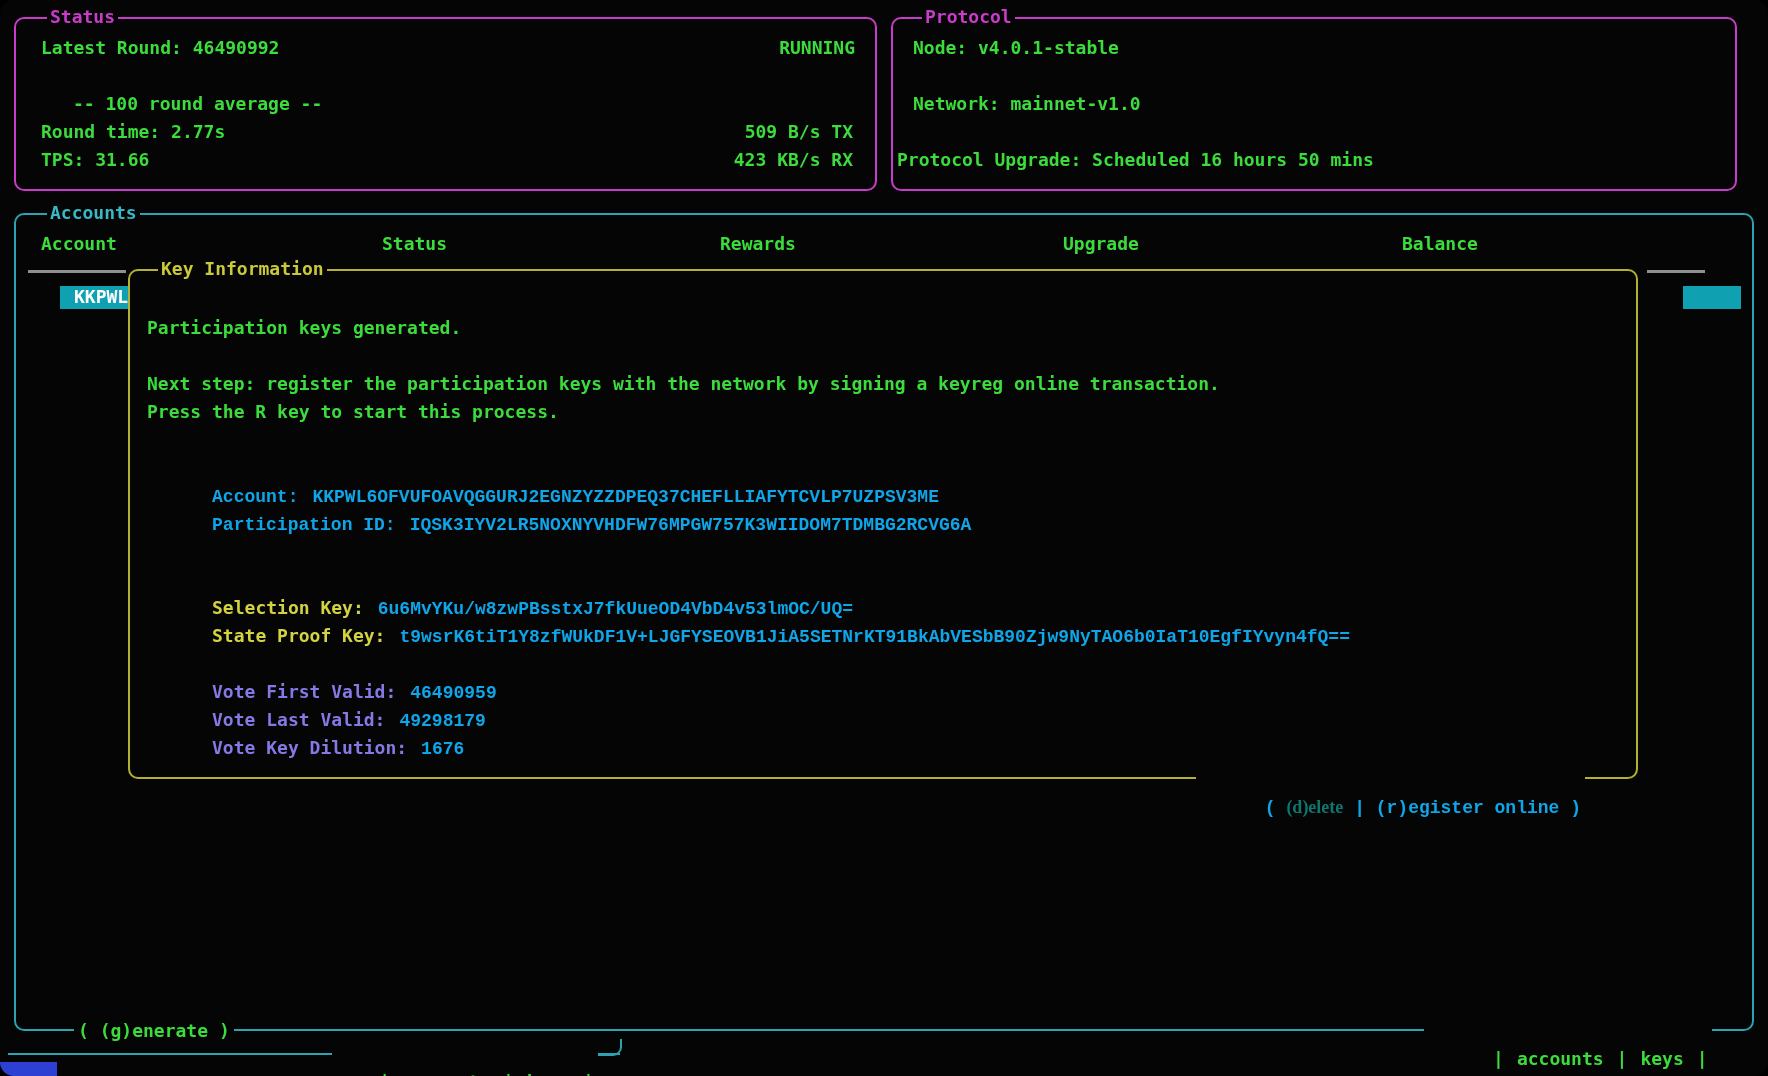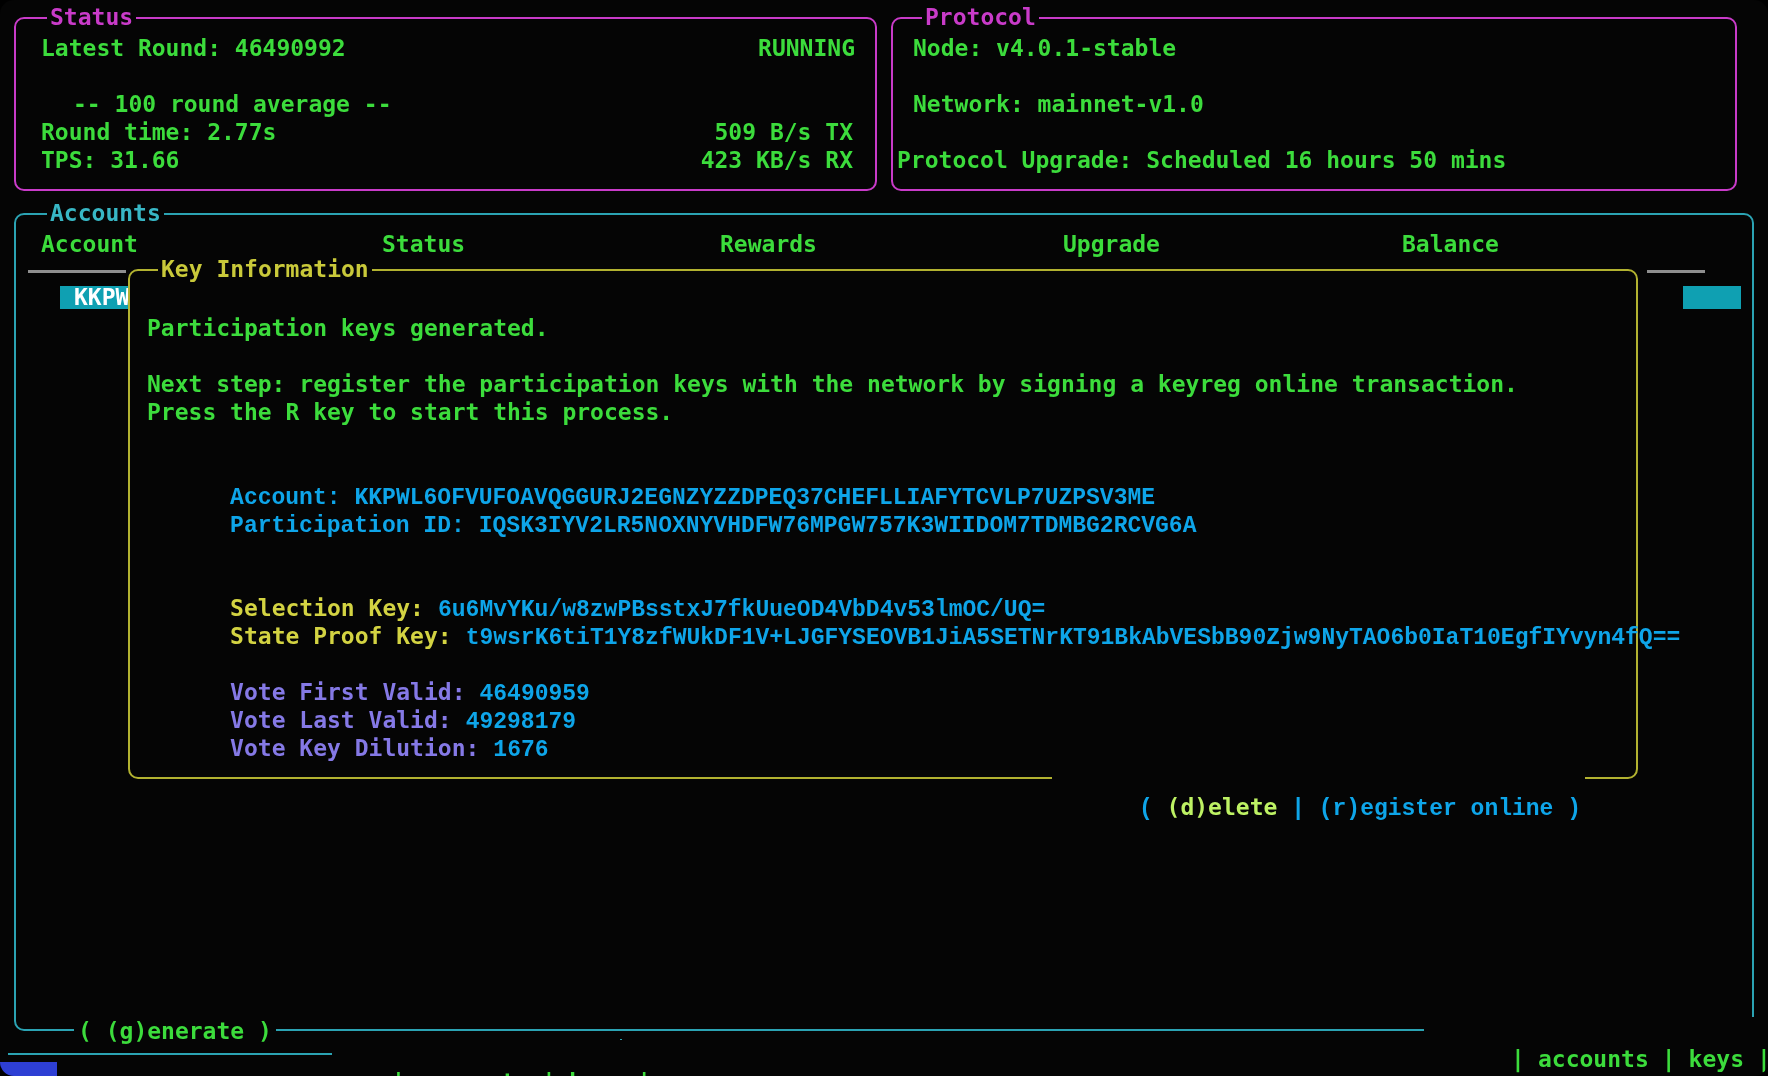--- a/index.html
+++ b/index.html
@@ -1,36 +1,36 @@
 <!DOCTYPE html>
 <html><head>
 <meta charset="utf-8">
 <style>
   html,body{margin:0;padding:0;background:#000;}
   #screen{
     position:relative;width:1768px;height:1076px;background:#050505;
     font-family:"DejaVu Sans Mono","Liberation Mono",monospace;
-    font-size:23px;font-weight:700;line-height:28px;color:#3cdc3c;
+    font-size:18px;font-weight:700;line-height:28px;color:#3cdc3c;
     overflow:hidden;border-radius:14px;
   }
   .box{position:absolute;border:2px solid;border-radius:10px;background:transparent;}
   .box-title{
     position:absolute;top:-16px;background:#050505;padding:0 3px;height:28px;line-height:28px;
     white-space:pre;
   }
   .line{position:absolute;height:28px;white-space:pre;}
   .r{text-align:right;}
   .hdr{color:#3cdc3c;}
   .sep{position:absolute;height:3px;background:#8f8f8f;}
   .selcell{position:absolute;background:#0fa0b2;margin-left:36px;}
   .seltext{color:#ffffff;}
   .border-label{position:absolute;background:#050505;padding:0 4px;height:28px;line-height:28px;white-space:pre;}
   .yellow{color:#d3d342;}
   .purple{color:#8579e6;}
-  .red{color:#bef264;}
+  .red{color:#0f766e;font-family:Liberation Serif, serif;}
   .green{color:#0ea5e9;font-family:Liberation Mono, monospace;}
   .kv-label{margin-right:14px;}
   .footer-line{position:absolute;border-top:2px solid #2ba3b3;}
   .footer-corner{position:absolute;border-right:2px solid #2ba3b3;border-bottom:2px solid #2ba3b3;border-bottom-right-radius:9px;}
   .blue-block{position:absolute;background:#2e3fd4;}
 </style>
 </head>
 <body>
 
 <div id="screen">

